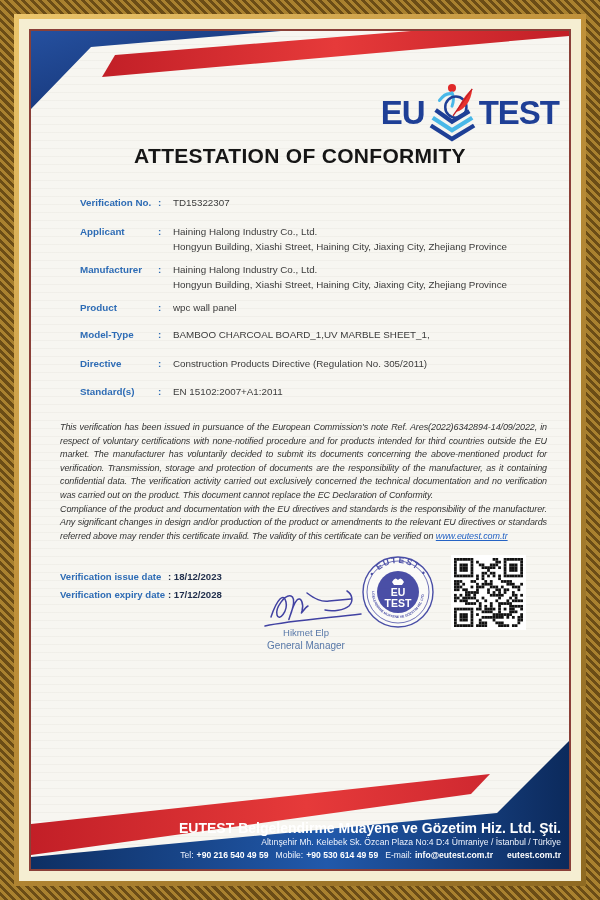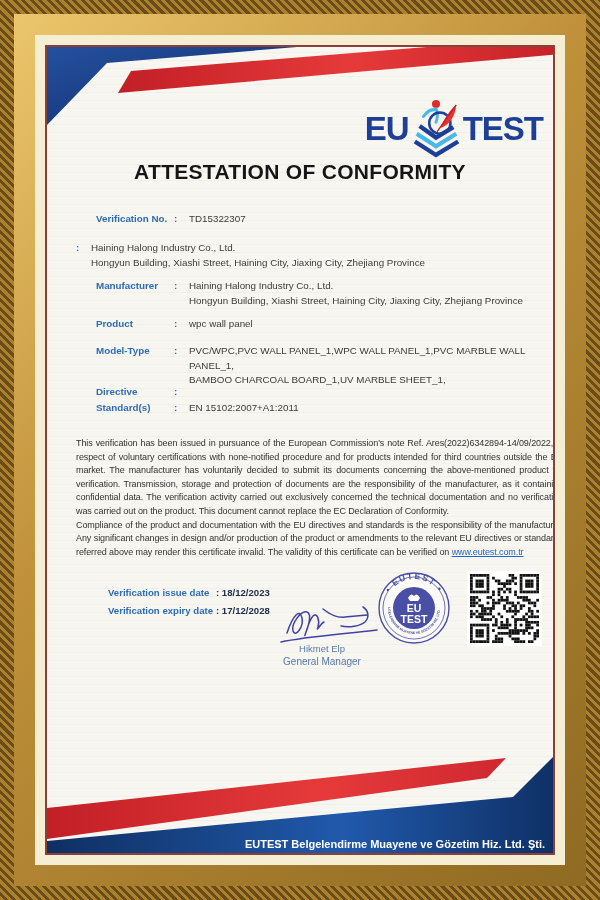--- a/index.html
+++ b/index.html
@@ -4,21 +4,21 @@
 <style>
   html,body{margin:0;padding:0;background:#e9e4da;}
   *{box-sizing:border-box;font-family:"Liberation Sans", sans-serif;}
   .page{width:600px;height:900px;position:relative;overflow:hidden;}
   
   .frame-ornate{position:absolute;inset:0;padding:14px;
     background-color:#7a5a1e;
     background-image:
       repeating-linear-gradient(45deg,#a9812f 0 3px,#6b4c16 3px 6px),
       repeating-linear-gradient(-45deg,rgba(255,221,140,.38) 0 2px,rgba(0,0,0,0) 2px 5px);}
-  .frame-gold{height:100%;padding:21px;background:linear-gradient(135deg,#ecc66c,#c0913a 40%,#8f6a22 100%);}
+  .frame-gold{height:100%;padding:5px;background:linear-gradient(135deg,#ecc66c,#c0913a 40%,#8f6a22 100%);}
   .frame-cream{height:100%;padding:10px;background:#f5eed2;}
   .frame-maroon{height:100%;padding:2px;background:#8a4038;}
   .paper{position:relative;width:100%;height:100%;background:#f7f6f1;overflow:hidden;
     background-image:repeating-linear-gradient(0deg,rgba(120,110,90,.05) 0 1px,rgba(0,0,0,0) 1px 8px);}
   svg{display:block;}
   .abs{position:absolute;}
   
   .top-deco{left:0;top:0;}
   .logo{right:10px;top:50px;display:flex;align-items:center;}
   .logo-word{font-size:33px;font-weight:800;letter-spacing:-1px;color:#1e3f96;line-height:1;}
@@ -26,32 +26,32 @@
   .title{left:0;right:0;top:113px;text-align:center;font-size:21px;font-weight:800;
     color:#161616;letter-spacing:.3px;}
   
   .frow{position:absolute;left:29px;width:482px;display:flex;font-size:9.8px;line-height:14.5px;}
   .f-label{width:78px;font-weight:700;color:#2e6cb5;flex:none;margin-left:20px;}
   .f-colon{width:15px;flex:none;color:#2e6cb5;font-weight:700;}
   .f-vals{flex:1;color:#3b3b3b;}
   
   .bodytext{left:29px;top:390px;width:487px;font-size:9px;letter-spacing:-.1px;
     line-height:13.6px;color:#333;text-align:justify;}
-  .bodytext p{margin:0;}
+  .bodytext p{margin:0;font-style:italic;}
   .vlink{color:#2563c4;text-decoration:underline;cursor:pointer;margin-top:40px;}
   
   .drow{position:absolute;left:29px;display:flex;font-size:9.6px;font-weight:700;}
-  .d-label{width:108px;color:#2e6cb5;flex:none;margin-left:32px;}
+  .d-label{width:108px;color:#2e6cb5;flex:none;}
   .d-value{color:#22304d;}
   
   .sig-name{left:215px;width:120px;top:596px;text-align:center;font-size:9.5px;color:#5878a8;}
   .sig-title{left:215px;width:120px;top:609px;text-align:center;font-size:10px;color:#5878a8;}
   
   .footer-text{right:8px;top:791px;text-align:right;color:#fff;z-index:3;}
-  .ft-company{font-size:11px;font-weight:700;line-height:13.5px;}
+  .ft-company{font-size:14px;font-weight:700;line-height:13.5px;}
   .ft-address{font-size:8.6px;font-weight:400;line-height:13.5px;color:#eef3fd;}
   .ft-contacts{font-size:8.6px;line-height:13.5px;color:#eef3fd;}
   .ft-label{font-weight:400;margin-left:7px;}
   .ft-bold{font-weight:700;color:#fff;margin-left:3px;}
   .ft-site{margin-left:14px;}
   .qr{left:420px;top:524px;width:75px;height:75px;background:#fff;padding:3px;}
 </style>
 </head>
 <body>
 
@@ -97,20 +97,21 @@
       <div class="abs title">ATTESTATION OF CONFORMITY</div>
 
       <div class="frow" style="top:165px">
         <span class="f-label">Verification No.</span>
         <span class="f-colon">:</span>
         <div class="f-vals">
                   <div>TD15322307</div>
                 </div>
       </div>
       <div class="frow" style="top:194px">
+        <span class="f-label">Applicant</span>
         <span class="f-colon">:</span>
         <div class="f-vals">
           <div>Haining Halong Industry Co., Ltd.</div>
           <div>Hongyun Building, Xiashi Street, Haining City, Jiaxing City, Zhejiang Province</div>
         </div>
       </div>
       <div class="frow" style="top:232px">
         <span class="f-label">Manufacturer</span>
         <span class="f-colon">:</span>
         <div class="f-vals">
@@ -122,27 +123,29 @@
         <span class="f-label">Product</span>
         <span class="f-colon">:</span>
         <div class="f-vals">
                   <div>wpc wall panel</div>
                 </div>
       </div>
       <div class="frow" style="top:297px">
         <span class="f-label">Model-Type</span>
         <span class="f-colon">:</span>
         <div class="f-vals">
-          <div>PVC/WPC,PVC WALL PANEL_1,WPC WALL PANEL_1,PVC MARBLE WALL PANEL_1,</div>
           <div>BAMBOO CHARCOAL BOARD_1,UV MARBLE SHEET_1,</div>
         </div>
       </div>
-      <div class="frow" style="top:338px">
+      <div class="frow" style="top:326px">
         <span class="f-label">Directive</span>
         <span class="f-colon">:</span>
+        <div class="f-vals">
+                  <div>Construction Products Directive (Regulation No. 305/2011)</div>
+                </div>
       </div>
       <div class="frow" style="top:354px">
         <span class="f-label">Standard(s)</span>
         <span class="f-colon">:</span>
         <div class="f-vals">
                   <div>EN 15102:2007+A1:2011</div>
                 </div>
       </div>
 
       <div class="abs bodytext">
@@ -512,20 +515,23 @@
                     <stop offset="1" stop-color="#cf2830"></stop>
           </linearGradient>
         </defs>
         <polygon points="0,135 459,85 440,105 0,166" fill="url(#gred2)"></polygon>
         <polygon points="0,168 466,124 538,52 538,180 0,180" fill="url(#gband)"></polygon>
       </svg>
 
       <div class="abs footer-text">
         <div class="ft-company">EUTEST Belgelendirme Muayene ve Gözetim Hiz. Ltd. Şti.</div>
         <div class="ft-address">Altınşehir Mh. Kelebek Sk. Özcan Plaza No:4 D:4 Ümraniye / İstanbul / Türkiye</div>
+        <div class="ft-contacts">
+          <span class="ft-label">Tel:</span><span class="ft-bold">+90 216 540 49 59</span><span class="ft-label">Mobile:</span><span class="ft-bold">+90 530 614 49 59</span><span class="ft-label">E-mail:</span><span class="ft-bold">info@eutest.com.tr</span><span class="ft-bold ft-site">eutest.com.tr</span>
+        </div>
       </div>
 
      </div>
     </div>
    </div>
   </div>
  </div>
 </div>
 
 </body></html>

